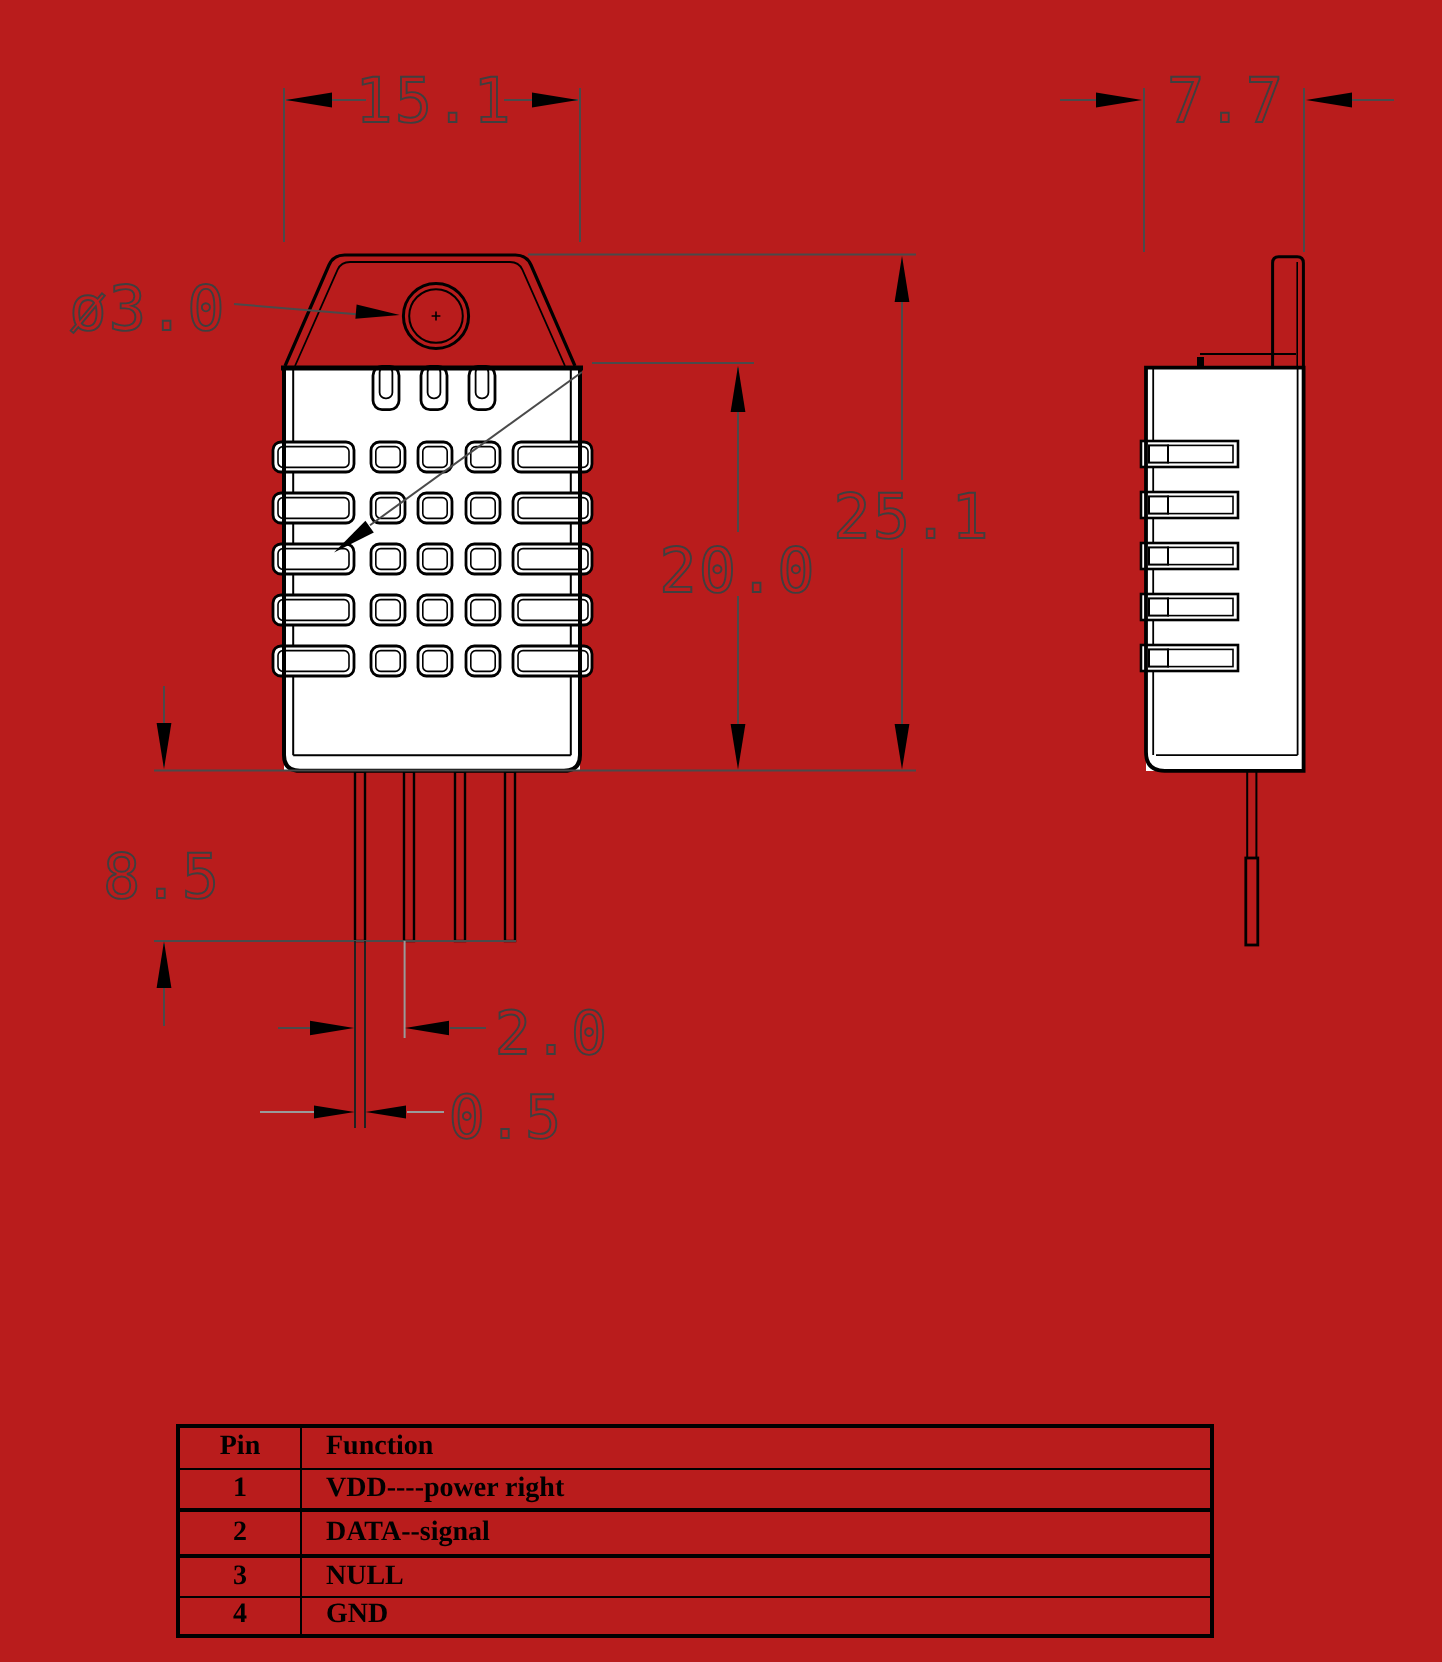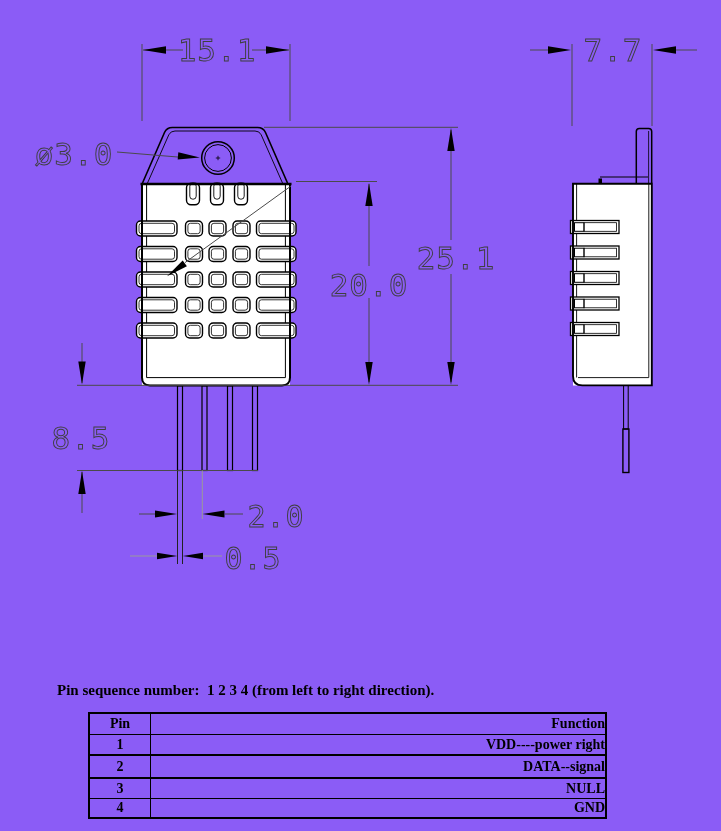--- a/index.html
+++ b/index.html
@@ -1,32 +1,32 @@
 <!DOCTYPE html>
 <html><head>
 <meta charset="utf-8">
 <style>
   html,body{margin:0;padding:0;background:#fff;}
-  #canvas{position:relative;width:721px;height:831px;background:#8b5cf6;overflow:hidden;
+  #canvas{position:relative;width:721px;height:831px;background:#b91c1c;overflow:hidden;
           font-family:"Liberation Serif", serif;}
   #cad{position:absolute;left:0;top:0;}
   .obj{stroke:#000;fill:none;}
   .dimline{stroke:#4a4a4a;stroke-width:1;fill:none;}
   .grayline{stroke:#9a9a9a;stroke-width:1;fill:none;}
   .arrow{fill:#000;stroke:none;}
   .dimtext{font-family:"DejaVu Sans Mono", monospace;font-size:31px;letter-spacing:1px;
            fill:none;stroke:#3f3f3f;stroke-width:0.95;text-anchor:middle;}
   .dimtext.small{font-size:30px;}
   #caption{position:absolute;left:57px;top:682px;font-weight:bold;font-size:15px;color:#000;
            white-space:pre;}
   #pin-table{position:absolute;left:88px;top:712px;border-collapse:collapse;
              width:519px;table-layout:fixed;}
   #pin-table td{font-weight:bold;font-size:14px;color:#000;padding:0;line-height:18px;vertical-align:middle;}
   #pin-table .c1{width:60px;text-align:center;border-right:1.5px solid #000;}
-  #pin-table .c2{padding-left:12px;text-align:right;}
+  #pin-table .c2{padding-left:12px;}
   #pin-table tr.hdr td{border-top:2.5px solid #000;border-bottom:1px solid #000;height:20px;}
   #pin-table tr.r1 td{border-bottom:2.5px solid #000;height:19px;}
   #pin-table tr.r2 td{border-bottom:2.5px solid #000;height:21px;}
   #pin-table tr.r3 td{border-bottom:1px solid #000;height:19px;}
   #pin-table tr.r4 td{border-bottom:2.5px solid #000;height:18px;}
   #pin-table td:first-child{border-left:2.5px solid #000;}
   #pin-table td:last-child{border-right:2.5px solid #000;}
 </style>
 </head>
 <body>
@@ -214,21 +214,20 @@
 
     <g>
       <path class="grayline" d="M130,556 H158 M203.5,556 H222"></path>
       <path class="arrow" d="M177.3,556 L157,552.8 L157,559.2 Z"></path>
       <path class="arrow" d="M182.8,556 L203,552.8 L203,559.2 Z"></path>
       <text class="dimtext small" x="253" y="569">0.5</text>
     </g>
   </g>
 </svg>
 
-<div id="caption">Pin sequence number:  1 2 3 4 (from left to right direction).</div>
 
 <table id="pin-table">
   <tbody>
     <tr class="hdr">
       <td class="c1">Pin</td>
       <td class="c2">Function</td>
     </tr>
     <tr class="r1">
       <td class="c1">1</td>
       <td class="c2">VDD----power right</td>

